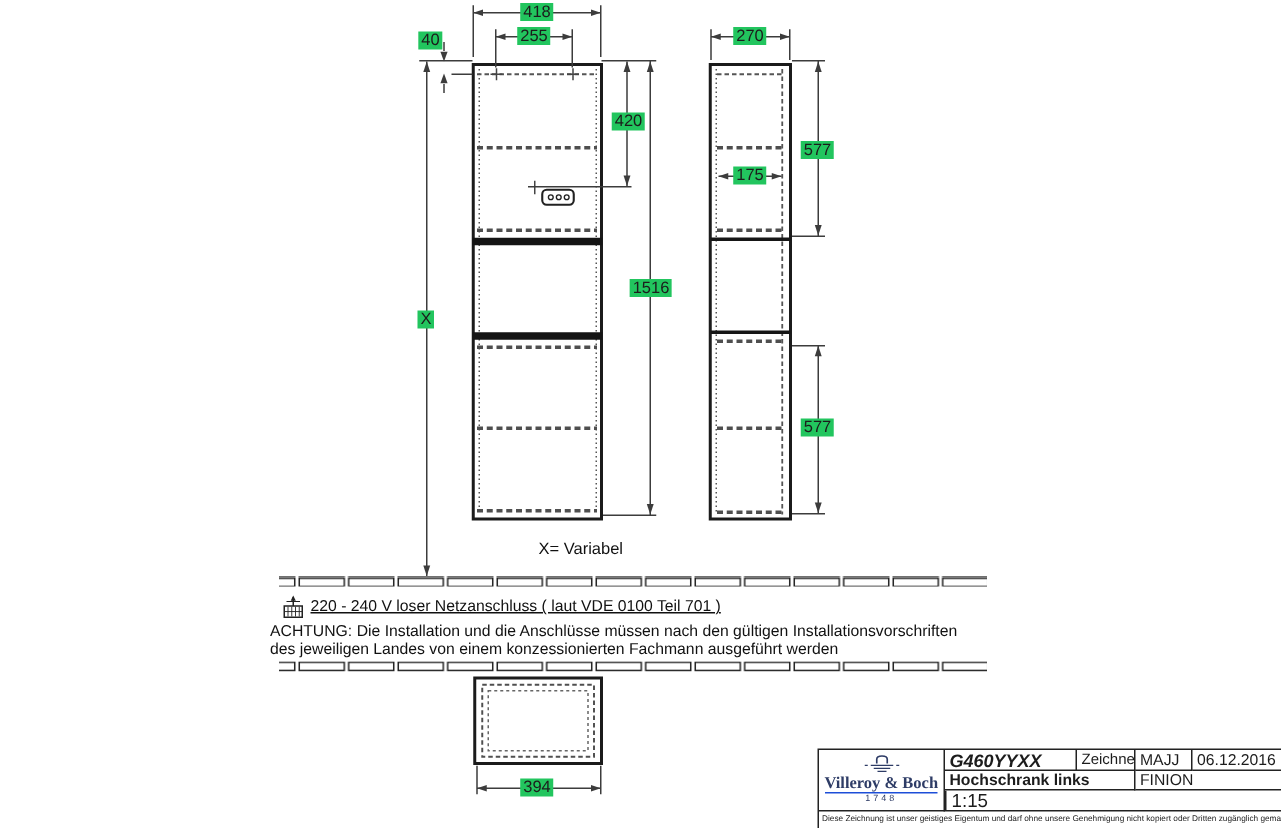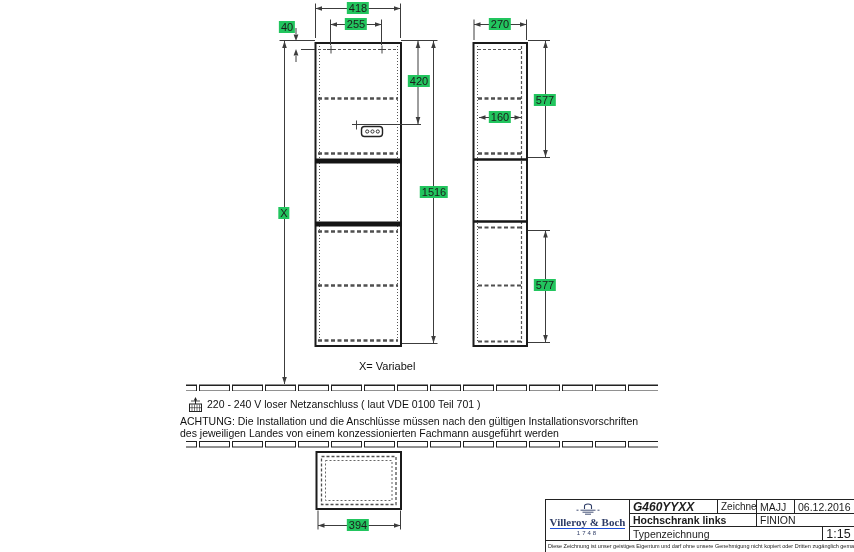--- a/index.html
+++ b/index.html
@@ -149,36 +149,36 @@
   </svg>
 
   <div class="dim" style="left:358px;top:8px;">418</div>
   <div class="dim" style="left:356px;top:24px;">255</div>
   <div class="dim" style="left:287px;top:27px;">40</div>
   <div class="dim" style="left:419px;top:81px;">420</div>
   <div class="dim" style="left:434px;top:192px;">1516</div>
   <div class="dim" style="left:284px;top:213px;">X</div>
   <div class="dim" style="left:500px;top:24px;">270</div>
   <div class="dim" style="left:545px;top:100px;">577</div>
-  <div class="dim" style="left:500px;top:117px;">160</div>
+  <div class="dim" style="left:500px;top:117px;">175</div>
   <div class="dim" style="left:545px;top:285px;">577</div>
   <div class="dim" style="left:358px;top:525px;">394</div>
 
   <div class="xvar" style="left:318px;top:360px;margin-left:41px;">X= Variabel</div>
 
   <svg class="power-icon" width="17" height="17" viewBox="0 0 17 17">
     <g stroke="#222" fill="none" stroke-width="1">
       <path d="M8.5 2 V8"></path>
       <polygon points="8.5,1 6.8,4.5 10.2,4.5" fill="#222" stroke="none"></polygon>
       <path d="M4 5 H13" stroke-width="0.8"></path>
       <rect x="2.5" y="8" width="12" height="7.5"></rect>
       <path d="M2.5 11.7 H14.5 M5 8.5 V15 M7.5 8.5 V15 M10 8.5 V15 M12.5 8.5 V15" stroke-width="0.6"></path>
     </g>
   </svg>
-  <div class="note" style="left:207px;top:399px;">220 - 240 V loser Netzanschluss ( laut VDE 0100 Teil 701 )</div>
+  <div class="note" style="left:207px;top:399px;text-decoration:underline;">220 - 240 V loser Netzanschluss ( laut VDE 0100 Teil 701 )</div>
 
   <div class="warning" style="left:180px;top:416px;width:480px;">
     <div>ACHTUNG: Die Installation und die Anschlüsse müssen nach den gültigen Installationsvorschriften</div>
     <div>des jeweiligen Landes von einem konzessionierten Fachmann ausgeführt werden</div>
   </div>
 
   <div class="tblock">
     <div class="tcell logo-cell">
       <svg width="26" height="13" viewBox="0 0 26 13">
         <g stroke="#2e3c66" fill="none" stroke-width="1.1">
@@ -195,20 +195,19 @@
 
     <div class="tcell article">G460YYXX</div>
     <div class="tcell" style="font-size:10px;">Zeichner</div>
     <div class="tcell">MAJJ</div>
     <div class="tcell last">06.12.2016</div>
 
     <div class="tcell prod">Hochschrank links</div>
     <div class="tcell series last">FINION</div>
 
     <div class="tcell row3wrap last">
-      <div class="doctype">Typenzeichnung</div>
       <div class="scale">1:15</div>
     </div>
 
     <div class="tcell disclaimer">Diese Zeichnung ist unser geistiges Eigentum und darf ohne unsere Genehmigung nicht kopiert oder Dritten zugänglich gemacht werden.</div>
   </div>
 
 </div>
 
 </body></html>

